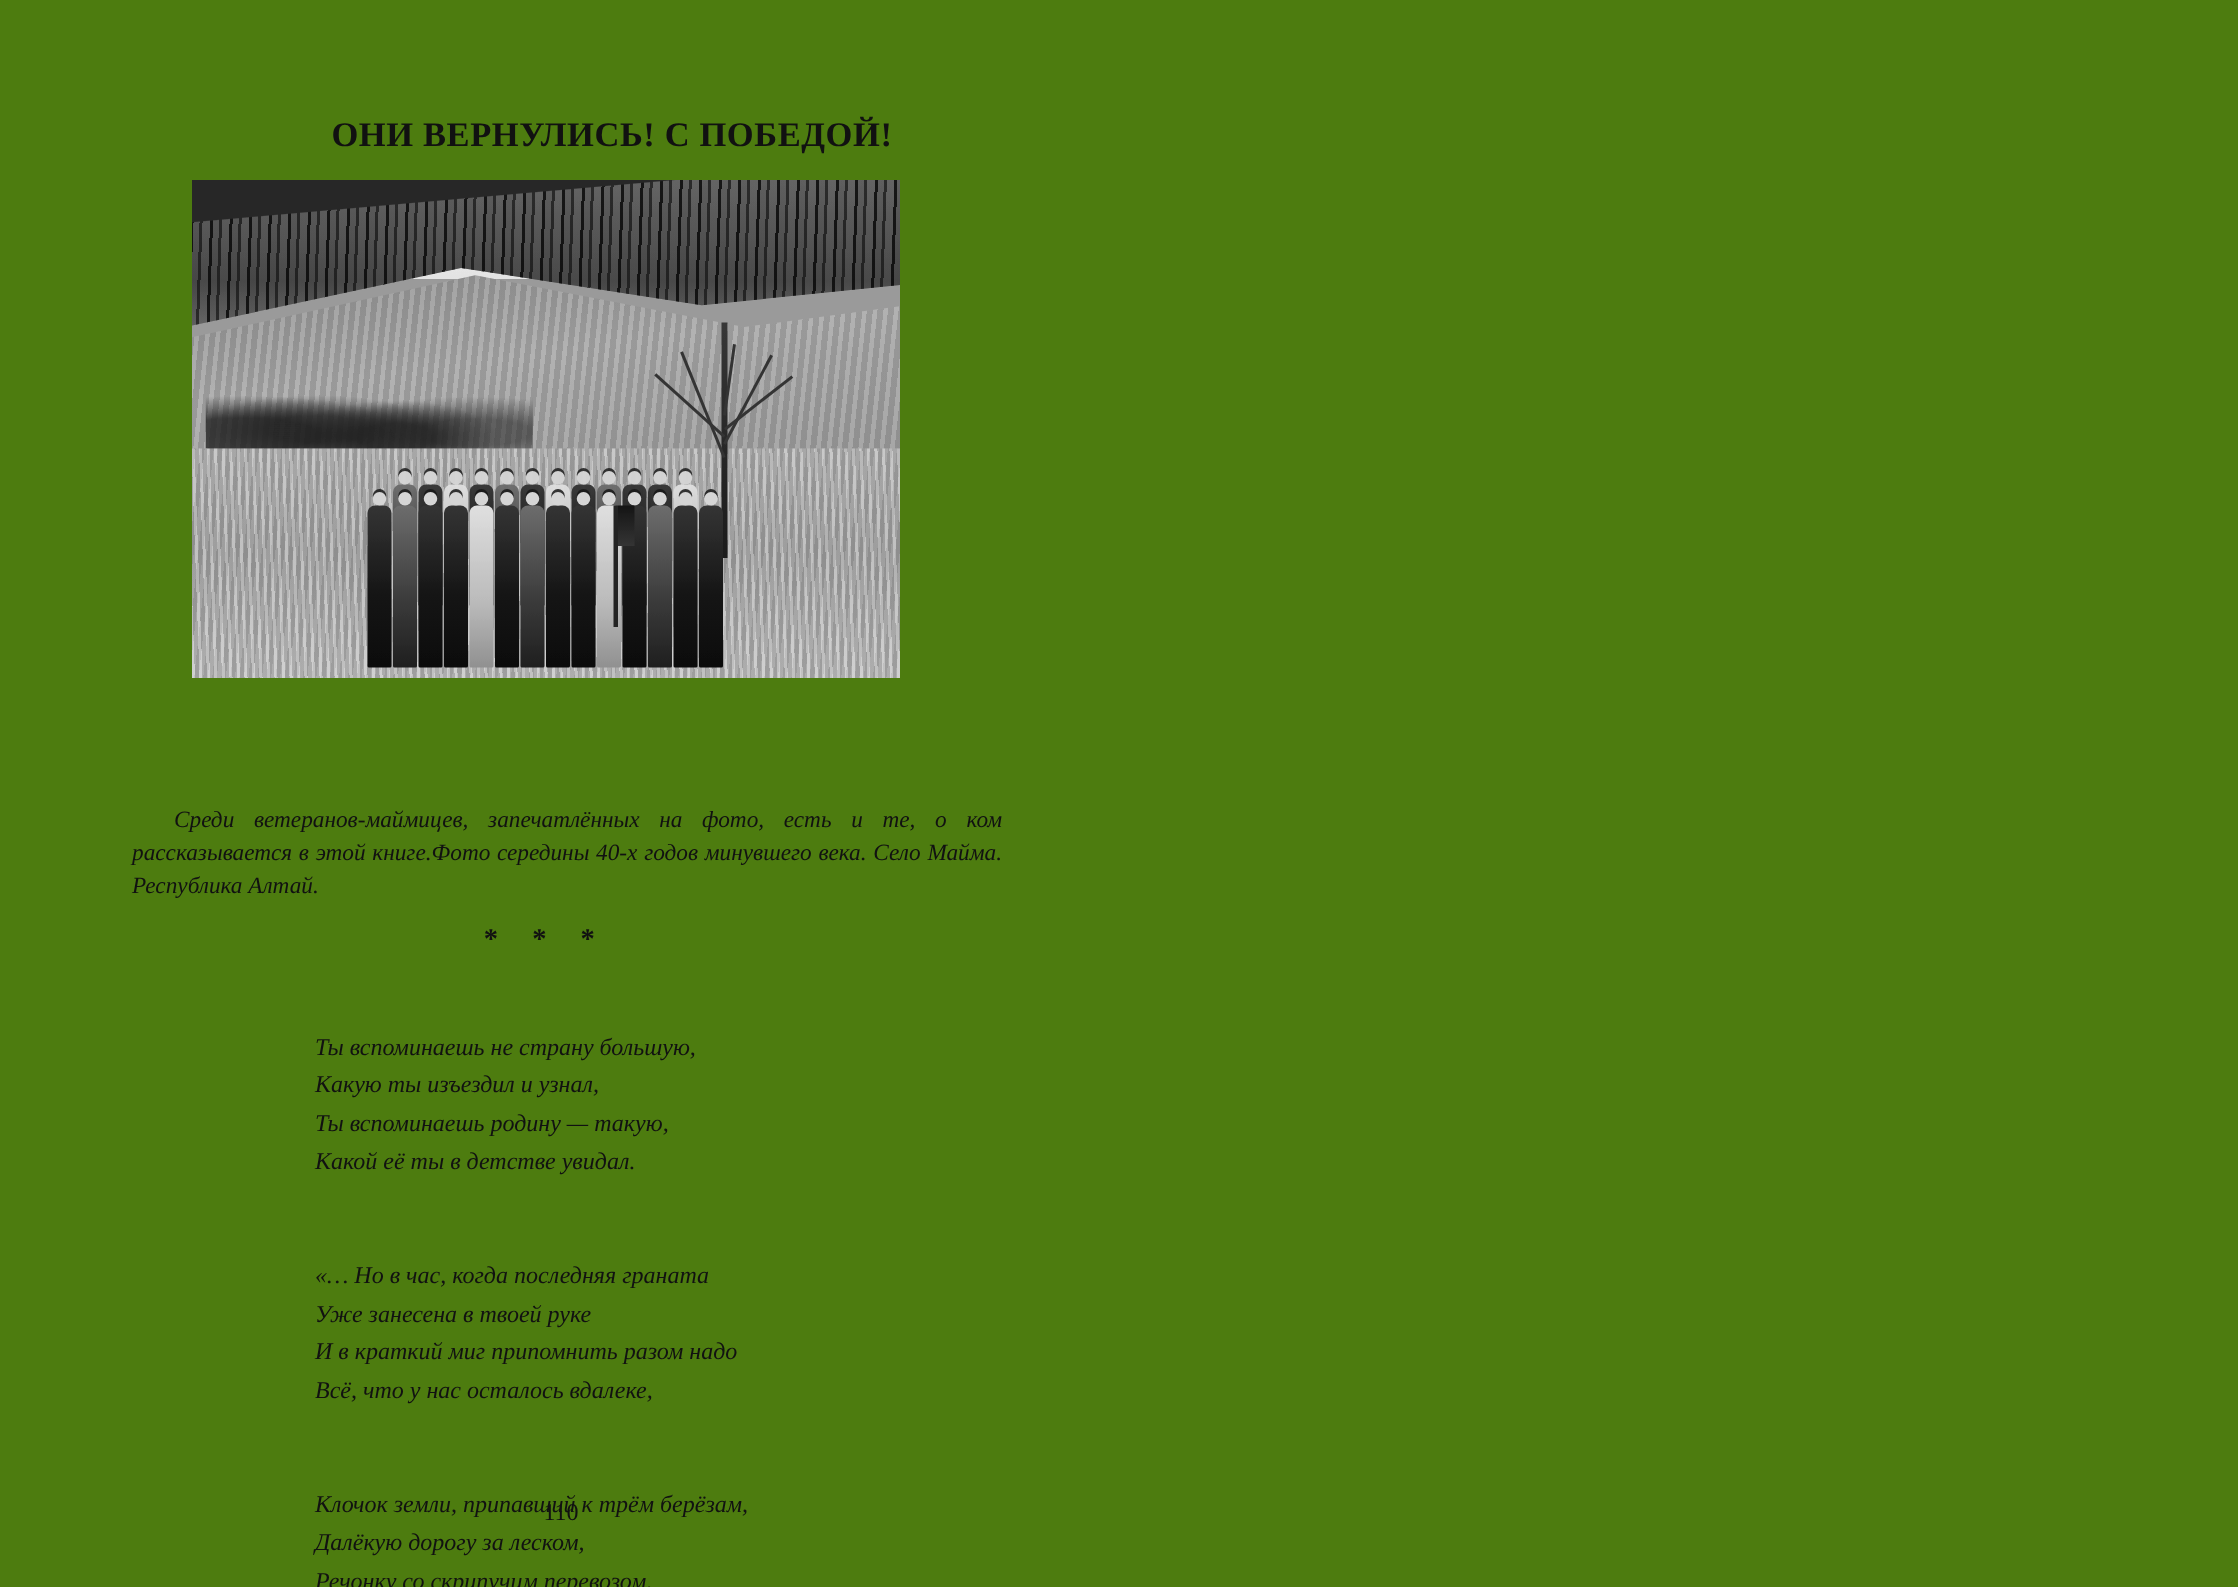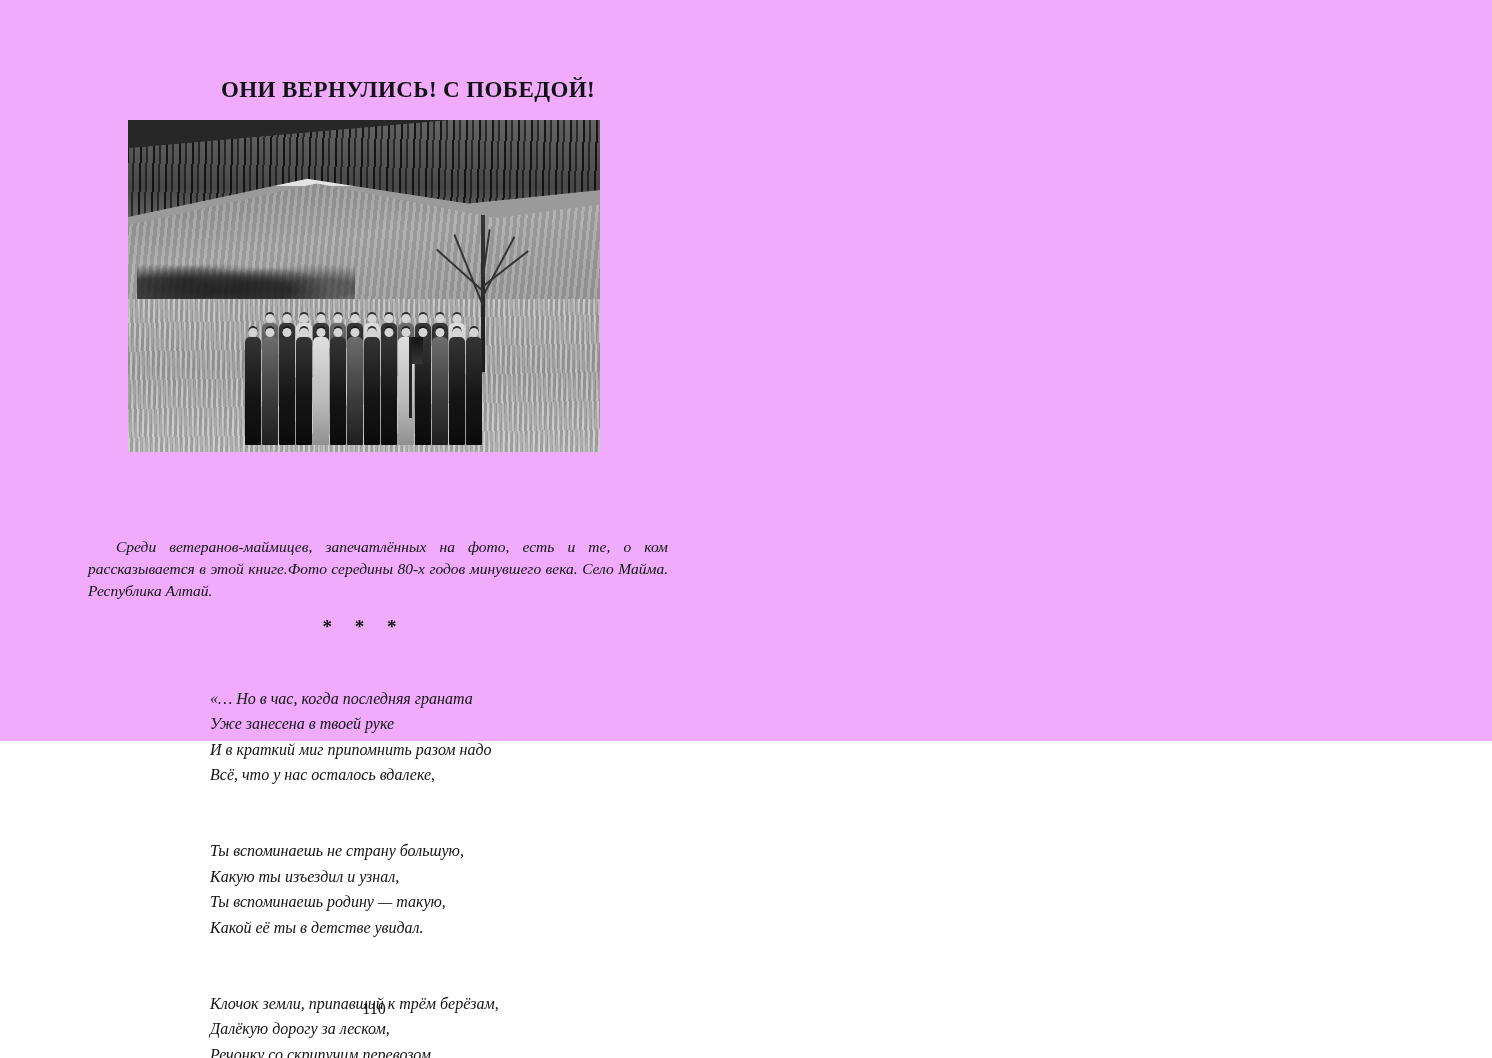--- a/index.html
+++ b/index.html
@@ -20,22 +20,22 @@
 
   .spread {
     position: absolute;
     inset: 0;
     background: #ffffff;
   }
 
   .page {
     position: absolute;
     top: 0;
-    height: 741px;
-    background: #f0abfc;
+    height: 1058px;
+    background: #4d7c0f;
   }
   .page-left  { left: 0;    width: 746px; }
   .page-right { left: 746px; width: 746px; }
 
   
   .chapter-title {
     position: absolute;
     left: 128px;
     top: 62px;
     width: 560px;
@@ -269,33 +269,33 @@
               <i class="person mid"></i>
             <i class="person"></i>
               <i class="person"></i>
           </div>
           <span class="banner-pole"></span>
         </div>
       </div>
     </div>
 
 
-    <p class="body-par" id="par-veterans">Среди ветеранов-маймицев, запечатлённых на фото, есть и те, о ком рассказывается в этой книге.Фото середины 80-х годов минувшего века. Село Майма. Республика Алтай.</p>
+    <p class="body-par" id="par-veterans">Среди ветеранов-маймицев, запечатлённых на фото, есть и те, о ком рассказывается в этой книге.Фото середины 40-х годов минувшего века. Село Майма. Республика Алтай.</p>
 
     <div class="stars">* * *</div>
 
     <div class="poem" id="poem-simonov-left">
+      <div class="stanza">Ты вспоминаешь не страну большую,
+Какую ты изъездил и узнал,
+Ты вспоминаешь родину — такую,
+Какой её ты в детстве увидал.</div>
       <div class="stanza">«… Но в час, когда последняя граната
 Уже занесена в твоей руке
 И в краткий миг припомнить разом надо
 Всё, что у нас осталось вдалеке,</div>
-      <div class="stanza">Ты вспоминаешь не страну большую,
-Какую ты изъездил и узнал,
-Ты вспоминаешь родину — такую,
-Какой её ты в детстве увидал.</div>
       <div class="stanza">Клочок земли, припавший к трём берёзам,
 Далёкую дорогу за леском,
 Речонку со скрипучим перевозом,
 Песчаный берег с низким ивняком.</div>
     </div>
 
     <div class="folio" id="folio-left">110</div>
   </div>
 
   <div class="page page-right">

